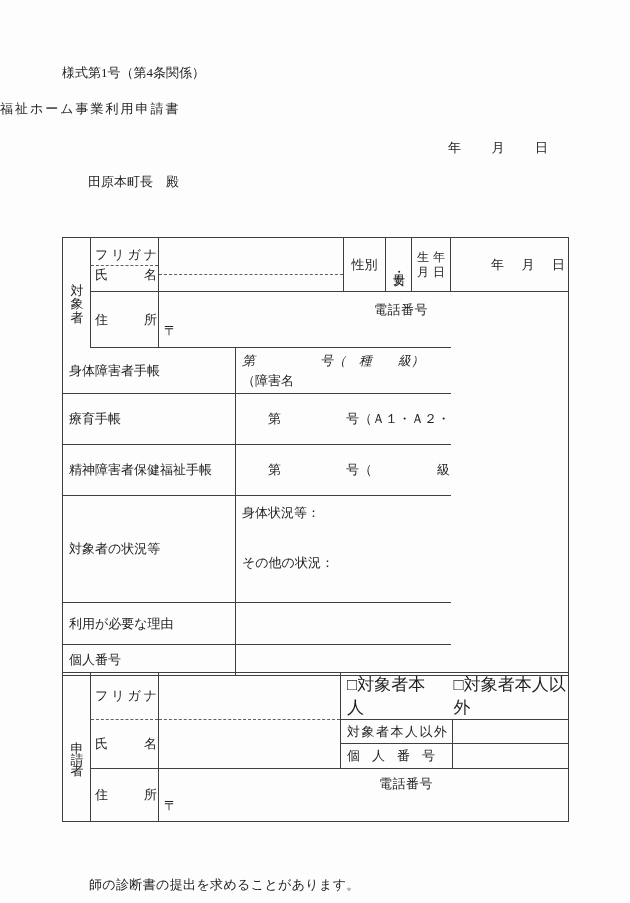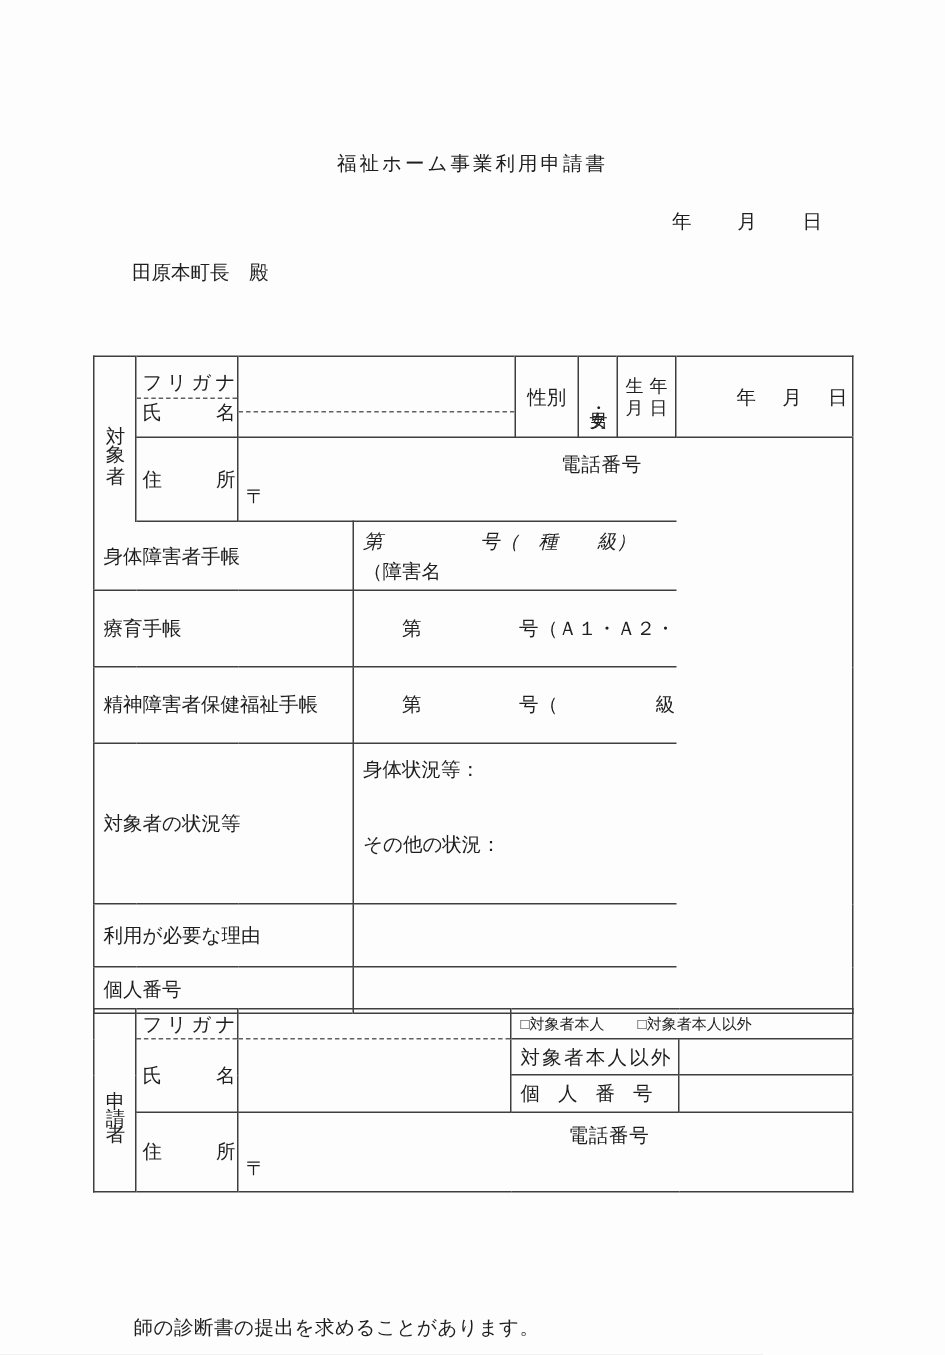--- a/index.html
+++ b/index.html
@@ -32,22 +32,23 @@
   .lblpad{padding-left:6px;}
   .rel{position:relative;height:100%;width:100%;}
   .t2stack-top{height:19px;display:flex;align-items:center;}
   .smalltxt{font-size:12px;}
 </style>
 </head>
 <body>
 
 <div class="page">
 
-
-  <div class="abs" style="left:0;top:100px;width:630px;text-align:center;letter-spacing:2px;">福祉ホーム事業利用申請書</div>
+  <div class="abs" style="left:62px;top:64px;">様式第1号（第4条関係）</div>
+
+  <div class="abs" style="left:0;top:100px;width:630px;text-align:left;letter-spacing:2px;">福祉ホーム事業利用申請書</div>
 
   <div class="abs just" style="left:448px;top:139px;width:100px;">年月日</div>
 
   <div class="abs" style="left:88px;top:173px;">田原本町長　殿</div>
 
 
   <table class="frame" style="top:237px;width:507px;">
     <colgroup>
       <col style="width:28px">
         <col style="width:68px">
@@ -170,21 +171,21 @@
         <div class="vcell">
               <span class="vert" style="letter-spacing:11px;">申請者</span>
             </div>
       </td>
       <td class="br bd">
         <div class="t2stack-top">
               <div class="just" style="width:62px;margin-left:4px;">フリガナ</div>
             </div>
       </td>
       <td class="br bd"></td>
-      <td class="bb" colspan="2" style="font-size:10px;text-align:right;">
+      <td class="bb" colspan="2" style="font-size:17px;">
         <div style="display:flex;gap:22px;padding-left:6px;">
           <span>□対象者本人</span>
           <span>□対象者本人以外</span>
         </div>
       </td>
     </tr>
     <tr style="height:24px;">
       <td class="br bb" rowspan="2">
         <div class="just" style="width:62px;margin-left:4px;">氏名</div>
       </td>

